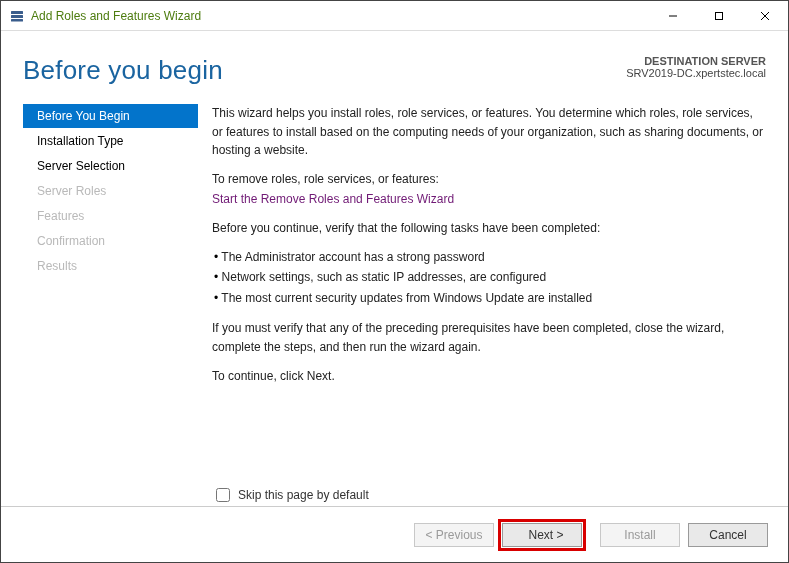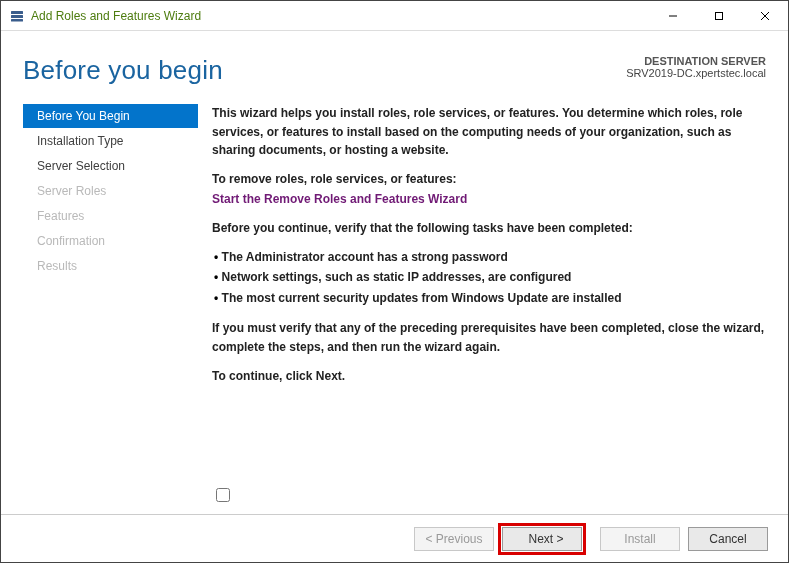--- a/index.html
+++ b/index.html
@@ -42,37 +42,37 @@
   .destbox { text-align:right; font-size:11px; color:#444; }
   .destbox .lbl { color:#555; font-size:11px;font-weight:bold; }
   .mainrow { display:flex; padding: 8px 22px 0 22px; }
   .sidebar { width:175px; flex-shrink:0; }
   .navitem {
     height:24px; display:flex; align-items:center;
     padding-left:14px; font-size:12px; color:#444;
     margin-bottom: 1px;
   }
   .navitem.active { background:#0374cb; color:#fff; }
-  .navitem.enabled { color:#404040; }
+  .navitem.enabled { color:#000000; }
   .navitem.disabled { color:#b9b9b9; }
-  .content { flex:1; padding-left:14px; font-size:12px; color:#222; line-height:1.55;font-weight:bold; }
+  .content { flex:1; padding-left:14px; font-size:12px; color:#222; line-height:1.55; }
   .content p { margin-bottom: 10px; }
   .content .link { color:#701a75; cursor:pointer; }
   .content ul { list-style:none; padding-left:2px; margin-bottom:12px; }
   .content ul li::before { content:"• "; color:#000; }
   .content ul li { margin-bottom:2px; }
   .skipbox {
     position:absolute;
     left:215px; bottom:60px;
     display:flex; align-items:center; gap:8px; font-size:12px;
   }
   .skipbox input { width:14px; height:14px; }
   .footer {
     position:absolute; left:0; right:0; bottom:0;
-    height:48px;
+    height:56px;
     border-top:1px solid #ccc;
     display:flex; align-items:center; justify-content:flex-end;
     padding-right:20px; gap:8px;
     background:#fff;
   }
   .btn {
     min-width:80px; height:24px;
     border:1px solid #9a9a9a; background:#e9e9e9;
     font-size:12px;
     display:flex; align-items:center; justify-content:center;
@@ -142,20 +142,21 @@
       <li>Network settings, such as static IP addresses, are configured</li>
       <li>The most current security updates from Windows Update are installed</li>
     </ul>
     <p>If you must verify that any of the preceding prerequisites have been completed, close the wizard, complete the steps, and then run the wizard again.</p>
     <p>To continue, click Next.</p>
   </div>
 </div>
 
 <div class="skipbox">
   <input type="checkbox" style="">
+  <span>Skip this page by default</span>
 </div>
 
 <div class="footer">
   <div class="btn disabled">&lt; Previous</div>
   <div class="btn highlight">Next &gt;</div>
   <div class="btn disabled" style="margin-left:10px">Install</div>
   <div class="btn">Cancel</div>
 </div>
 
 </body></html>

